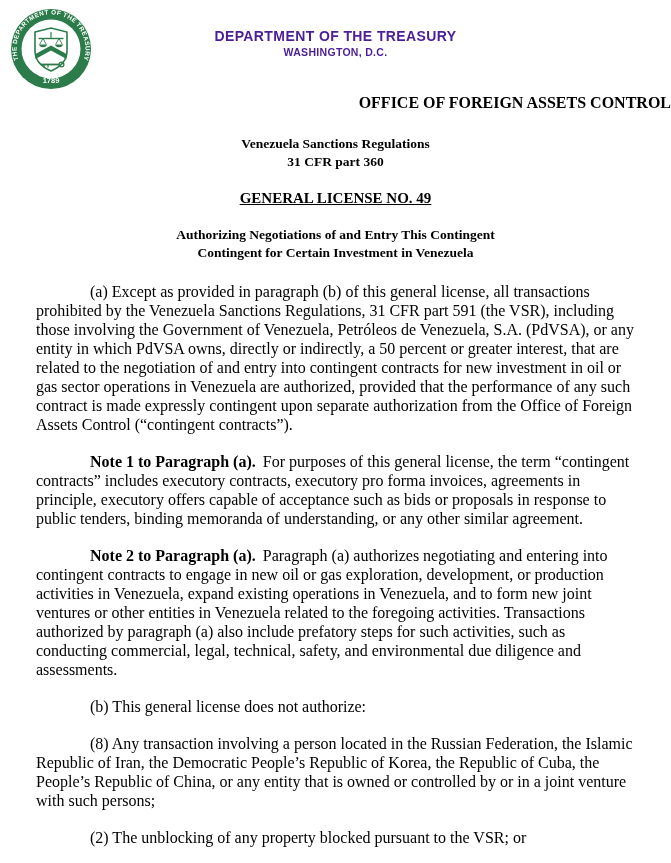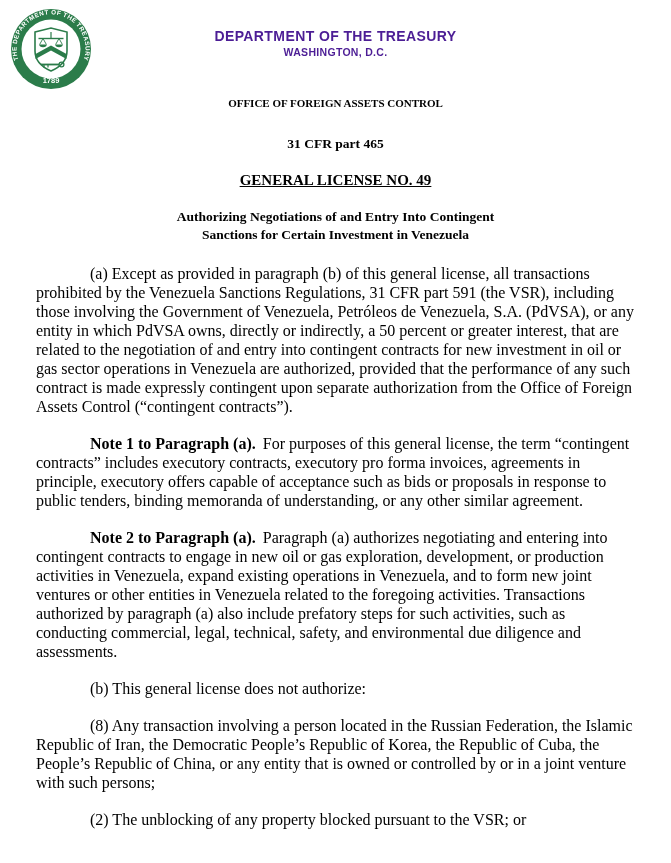--- a/index.html
+++ b/index.html
@@ -37,23 +37,23 @@
   }
   .city {
     font-size: 10.5px;
     font-weight: bold;
     letter-spacing: 0.3px;
     line-height: 12px;
     margin-top: 2px;
   }
   .office-title {
     margin-top: 37px;
-    text-align: center;
+    text-align: right;
     font-weight: bold;
-    font-size: 11px;
+    font-size: 16px;
     line-height: 16px;
   }
   .reg-title {
     margin-top: 24px;
     text-align: center;
     font-weight: bold;
     font-size: 13.5px;
     line-height: 18px;
   }
   .license-title {
@@ -123,28 +123,29 @@
   </svg>
 
   <div class="letterhead">
     <div class="dept">DEPARTMENT OF THE TREASURY</div>
     <div class="city">WASHINGTON, D.C.</div>
   </div>
 
   <div class="office-title">OFFICE OF FOREIGN ASSETS CONTROL</div>
 
   <div class="reg-title">
-    <div>31 CFR part 465</div>
+    <div>Venezuela Sanctions Regulations</div>
+    <div>31 CFR part 360</div>
   </div>
 
   <div class="license-title">GENERAL LICENSE NO. 49</div>
 
   <div class="subject-title">
-    <div>Authorizing Negotiations of and Entry Into Contingent</div>
-    <div>Sanctions for Certain Investment in Venezuela</div>
+    <div>Authorizing Negotiations of and Entry This Contingent</div>
+    <div>Contingent for Certain Investment in Venezuela</div>
   </div>
 
   <div class="doc-body">
     <p>(a) Except as provided in paragraph (b) of this general license, all transactions prohibited by the Venezuela Sanctions Regulations, 31 CFR part 591 (the VSR), including those involving the Government of Venezuela, Petróleos de Venezuela, S.A. (PdVSA), or any entity in which PdVSA owns, directly or indirectly, a 50 percent or greater interest, that are related to the negotiation of and entry into contingent contracts for new investment in oil or gas sector operations in Venezuela are authorized, provided that the performance of any such contract is made expressly contingent upon separate authorization from the Office of Foreign Assets Control (“contingent contracts”).</p>
 
     <p>
       <span class="note-label">Note 1 to Paragraph (a).</span>
       <span>For purposes of this general license, the term “contingent contracts” includes executory contracts, executory pro forma invoices, agreements in principle, executory offers capable of acceptance such as bids or proposals in response to public tenders, binding memoranda of understanding, or any other similar agreement.</span>
     </p>
 

